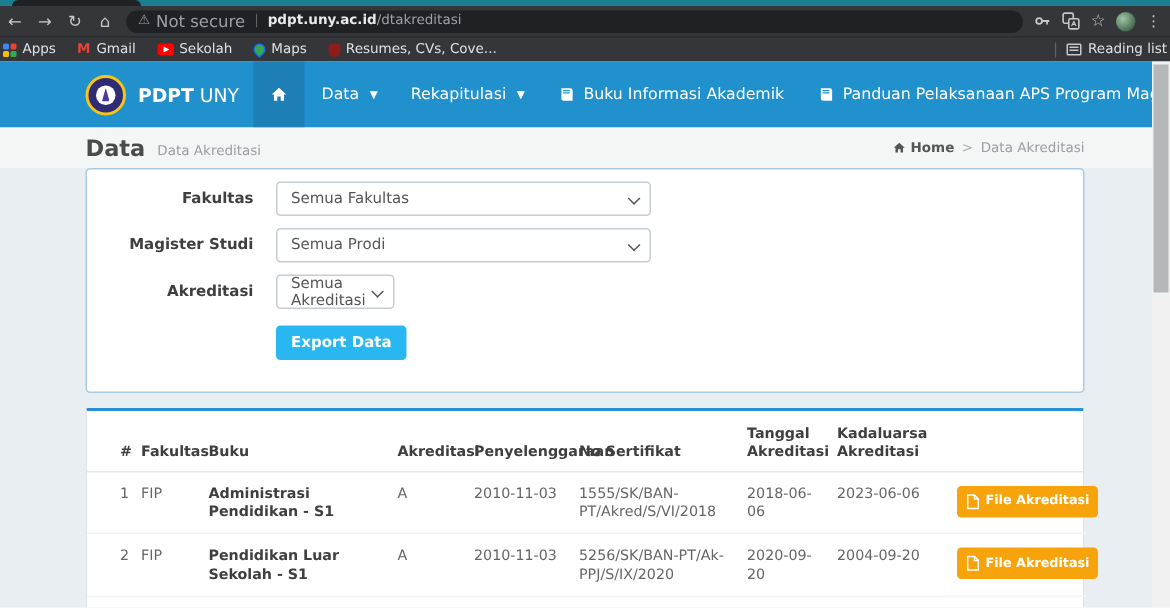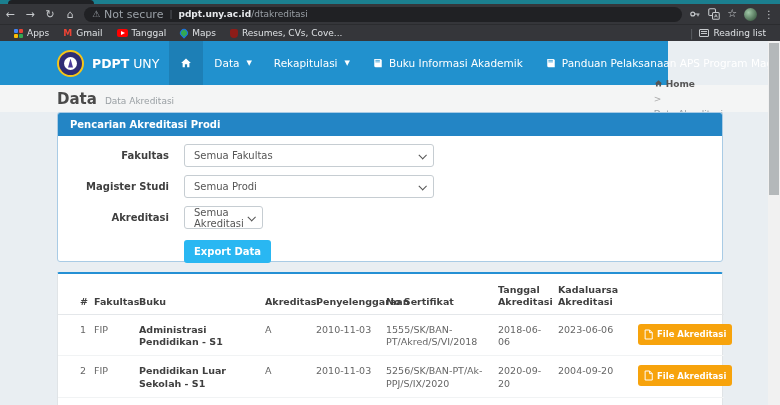--- a/index.html
+++ b/index.html
@@ -17,51 +17,51 @@
   .omni-sec { color:#9aa0a6; font-size:11px; }
   .omni-sep { color:#5f6368; margin:0 6px; font-size:9px; }
   .omni-host { color:#e8eaed; font-size:9px; font-weight:bold; }
   .omni-path { color:#9aa0a6; font-size:9px; }
   .tb-right { display:flex; align-items:center; margin-left:auto; gap:7px; padding-right:6px; }
   .tb-icon { width:12px; height:12px; display:inline-block; }
   .star { color:#c6c9cc; font-size:11px; line-height:12px; }
   .avatar { width:13px; height:13px; border-radius:50%; background:radial-gradient(circle at 35% 35%, #9fc7a6, #4a6b52 70%, #2e3d33); }
   .dots { color:#c6c9cc; font-size:10px; letter-spacing:0; }
 
-  .bookmarks { position:absolute; top:24px; left:0; width:780px; height:17px; background:#35363a; display:flex; padding:0 14px; border-top:1px solid #2b2c2f; }
+  .bookmarks { position:absolute; top:24px; left:0; width:780px; height:17px; background:#35363a; display:flex; padding:0 2px; border-top:1px solid #2b2c2f; }
   .bm { display:flex; align-items:center; gap:4px; margin-right:14px; color:#dee1e4; font-size:9px; cursor:pointer; }
   .bm-grid { display:grid; grid-template-columns:4px 4px; grid-gap:1px; }
   .bm-grid i { width:4px; height:4px; border-radius:1px; }
   .bm-gmail { color:#ea4335; font-weight:bold; font-size:9px; }
   .bm-yt { width:11px; height:8px; background:#ff0000; border-radius:2px; position:relative; }
   .bm-yt:after { content:""; position:absolute; left:4px; top:2px; border-left:4px solid #fff; border-top:2px solid transparent; border-bottom:2px solid transparent; }
   .bm-pin { width:8px; height:8px; background:#34a853; border-radius:50% 50% 50% 0; transform:rotate(-45deg); border:1px solid #1a73e8; }
   .bm-shield { width:8px; height:9px; background:#8c1d18; border-radius:2px 2px 4px 4px; }
   .bm-right { margin-left:auto; display:flex; align-items:center; gap:6px; }
   .bm-sep { color:#5f6368; font-size:10px; }
   .bm-list { width:10px; height:8px; border:1px solid #c6c9cc; border-radius:1px; position:relative; }
   .bm-list:after { content:""; position:absolute; left:1px; top:1px; width:6px; height:1px; background:#c6c9cc; box-shadow:0 2px 0 #c6c9cc; }
 
   
-  .navbar { position:absolute; top:41px; left:0; width:668px; height:44px; background:#2191ce; display:flex; align-items:center; padding-left:57px; color:#fff; }
+  .navbar { position:absolute; top:41px; left:0; width:768px; height:44px; background:#2191ce; display:flex; align-items:center; padding-left:57px; color:#fff; }
   .logo { width:27px; height:27px; border-radius:50%; background:#2f2c75; border:2px solid #f5c518; display:flex; align-items:center; justify-content:center; flex:0 0 auto; }
   .logo-core { width:13px; height:13px; border-radius:50%; background:#fff; position:relative; }
   .logo-core:after { content:""; position:absolute; left:4px; top:2px; width:5px; height:9px; background:#4b3a9b; clip-path:polygon(50% 0,100% 100%,0 100%); }
   .brand { font-size:12.5px; margin-left:8px; margin-right:10px; white-space:nowrap; }
   .brand b { font-weight:bold; }
   .nav-item { height:44px; display:flex; align-items:center; padding:0 11px; font-size:10.5px; white-space:nowrap; cursor:pointer; gap:5px; }
   .nav-item.active { background:#1d7fb6; }
   .caret { font-size:7px; margin-left:2px; }
   .navsvg { width:12px; height:12px; display:inline-block; }
 
   
   .pageband { position:absolute; top:85px; left:0; width:768px; height:27px; background:#f4f5f5; display:flex; align-items:center; padding:0 45px 0 57px; }
   .pg-title { font-size:15px; font-weight:bold; color:#4a4a4a; }
   .pg-sub { font-size:9px; color:#9aa0a4; margin-left:8px; margin-top:4px; }
-  .crumbs { margin-left:auto; display:flex; align-items:flex-start; gap:5px; font-size:9px;flex-direction:column; }
+  .crumbs { margin-left:auto; display:flex; align-items:center; gap:5px; font-size:9px; }
   .crumb-home { color:#555; font-weight:bold; display:flex; align-items:center; gap:3px; cursor:pointer; }
   .crumb-sep { color:#aaa; }
   .crumb-cur { color:#98a0a6; }
 
   .card { position:absolute; left:57px; width:666px; background:#fff; }
   .filter-card { top:112px; height:150px; border:1px solid #a9cbe5; border-radius:3px; }
   .filter-head { height:23px; background:#2385c5; color:#fff; font-size:10px; font-weight:bold; display:flex; align-items:center; padding:0 12px; border-radius:2px 2px 0 0; }
   .frow { display:flex; align-items:center; margin-top:8px; }
   .flabel { width:111px; text-align:right; font-size:10px; font-weight:bold; color:#3f3f3f; margin-right:15px; flex:0 0 auto; }
   .select { height:23px; border:1px solid #c6cdd2; border-radius:3px; display:flex; align-items:center; padding:0 22px 0 9px; font-size:10px; color:#555; position:relative; cursor:pointer; background:#fff; }
@@ -135,21 +135,21 @@
           <i style="background:#34a853"></i>
         </span>
       <span>Apps</span>
     </span>
     <span class="bm">
       <span class="bm-gmail">M</span>
       <span>Gmail</span>
     </span>
     <span class="bm">
       <span class="bm-yt"></span>
-      <span>Tanggal</span>
+      <span>Sekolah</span>
     </span>
     <span class="bm">
       <span class="bm-pin"></span>
       <span>Maps</span>
     </span>
     <span class="bm">
       <span class="bm-shield"></span>
       <span>Resumes, CVs, Cove...</span>
     </span>
     <span class="bm-right">
@@ -205,21 +205,20 @@
             <path d="M8 2 L14.5 8 H12.5 V13.5 H9.5 V9.8 H6.5 V13.5 H3.5 V8 H1.5 Z" fill="#555"></path>
           </svg>
         <span>Home</span>
       </span>
       <span class="crumb-sep">&gt;</span>
       <span class="crumb-cur">Data Akreditasi</span>
     </span>
   </div>
 
   <div class="card filter-card">
-    <div class="filter-head">Pencarian Akreditasi Prodi</div>
     <div class="frow">
       <span class="flabel">Fakultas</span>
       <div class="select wide">
           <span>Semua Fakultas</span>
         </div>
     </div>
     <div class="frow">
       <span class="flabel">Magister Studi</span>
       <div class="select wide">
           <span>Semua Prodi</span>

